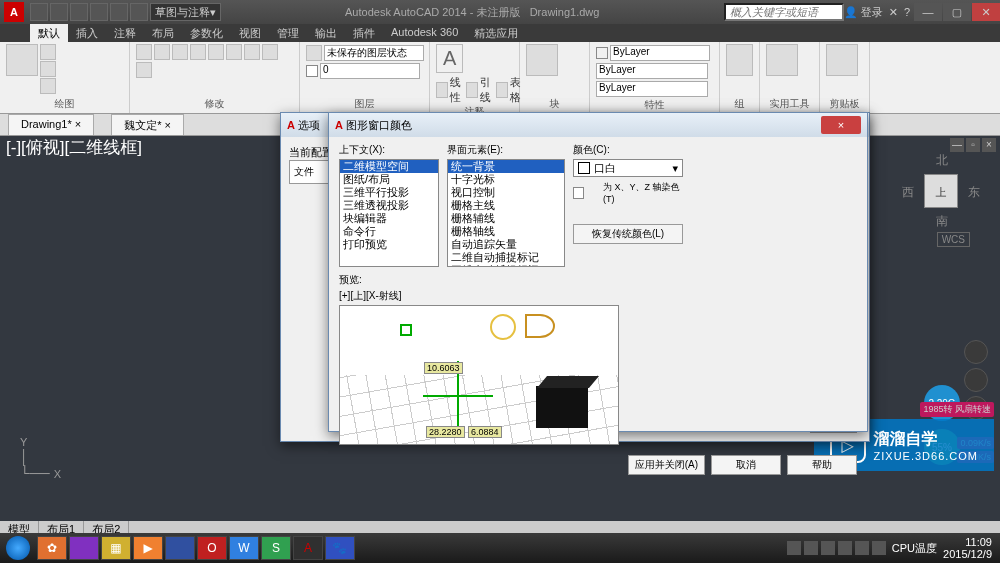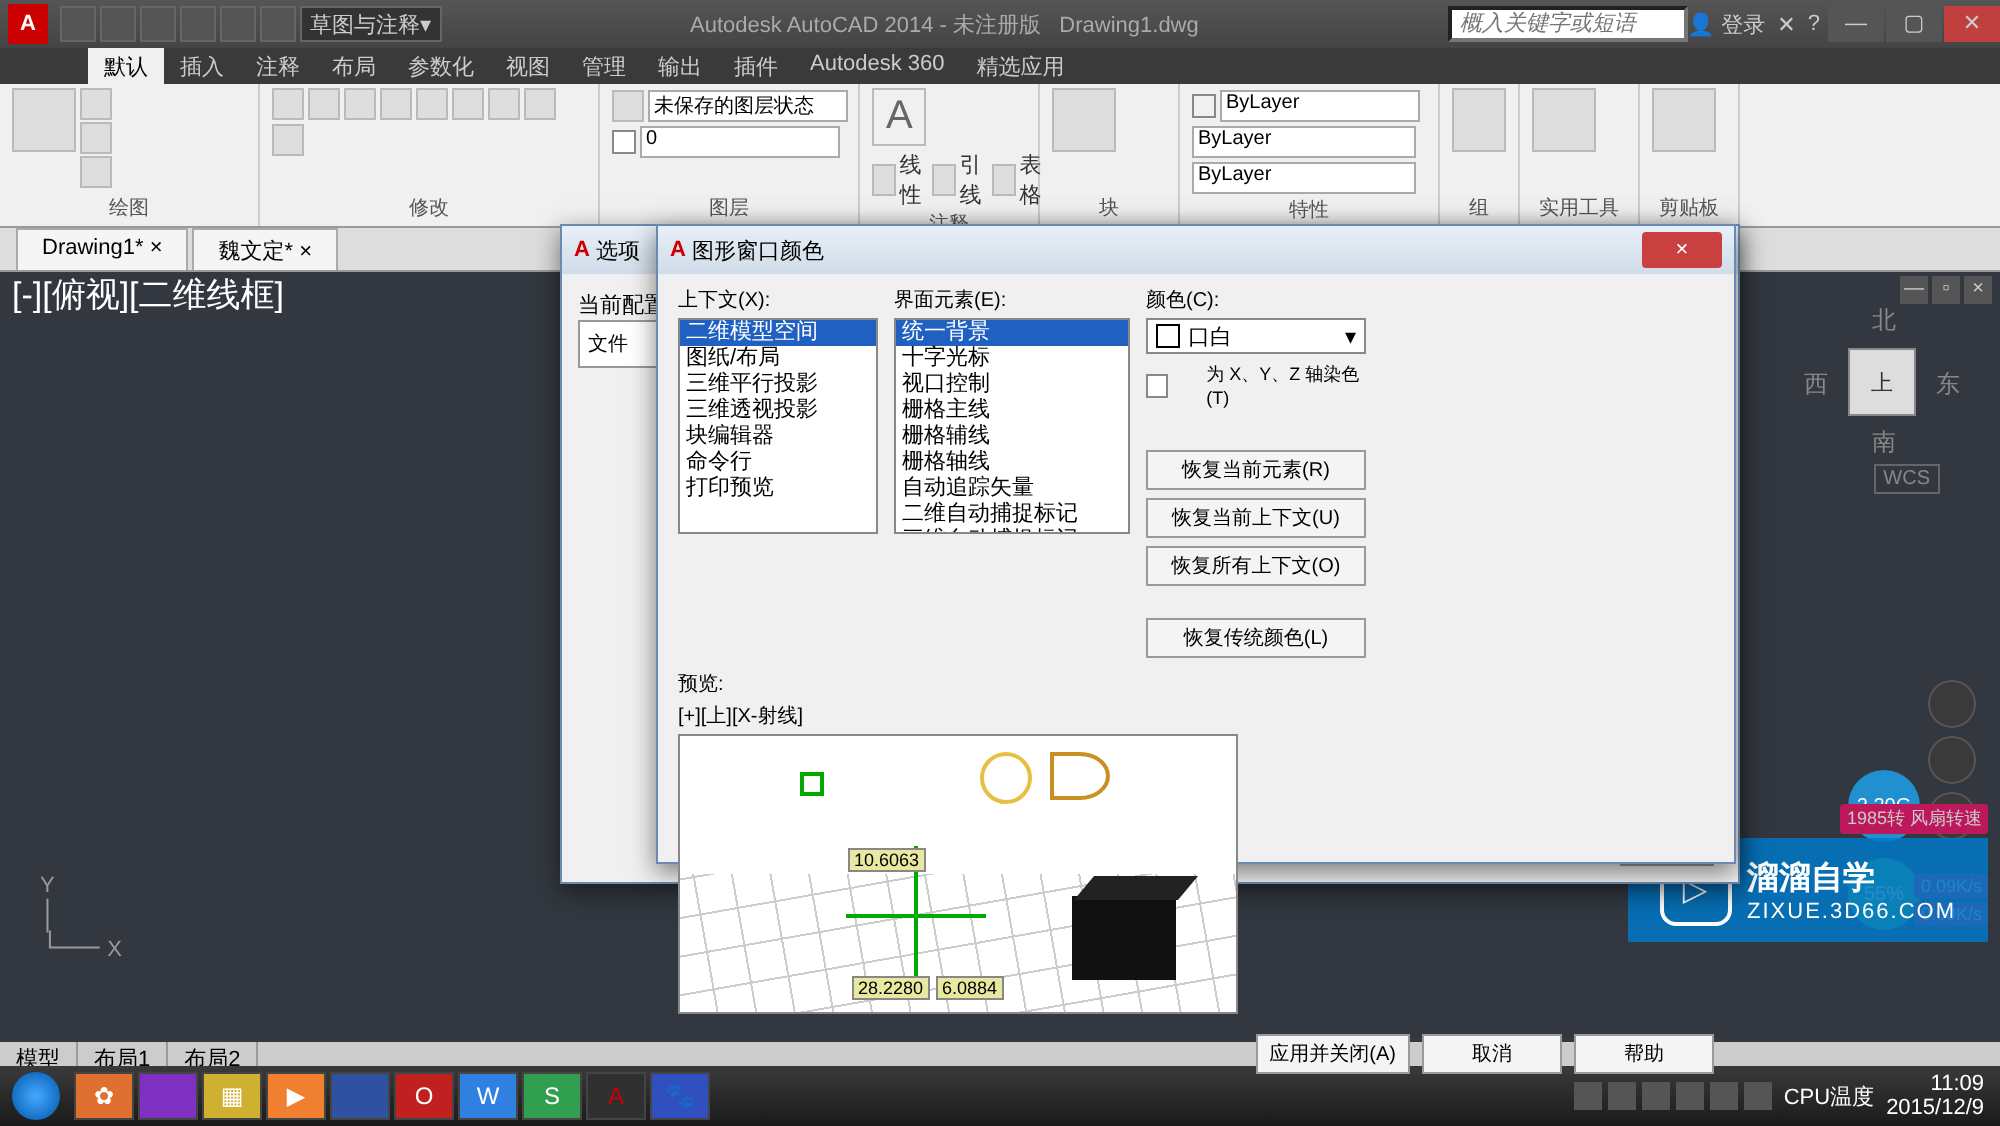--- a/index.html
+++ b/index.html
@@ -12,39 +12,39 @@
 .qat-btn { width:18px; height:18px; background:#555; border:1px solid #666; }
 .qat-sel { height:18px; background:#333; border:1px solid #666; color:#ccc; padding:0 4px; display:flex; align-items:center; }
 .title-center { flex:1; text-align:center; color:#aaa; }
 .search-box { width:120px; height:18px; background:#fff; color:#888; padding:0 4px; font-style:italic; }
 .title-right { display:flex; gap:6px; align-items:center; margin-right:4px; color:#ccc; }
 .win-btns { display:flex; gap:1px; }
 .win-btn { width:28px; height:18px; background:#555; color:#ccc; text-align:center; line-height:18px; }
 .win-btn.close { background:#c04040; }
 
 
-.menubar { height:18px; background:#3a3a3a; display:flex; padding-left:44px; }
+.menubar { height:18px; background:#3a3a3a; display:flex; padding-left:30px; }
 .menu-item { padding:2px 8px; color:#ccc; }
 .menu-item.active { background:#f0f0f0; color:#000; }
 
 
 .ribbon { height:72px; background:#f0f0f0; border-bottom:1px solid #999; display:flex; }
 .ribbon-panel { border-right:1px solid #ccc; padding:2px 6px; display:flex; flex-direction:column; justify-content:space-between; }
 .panel-body { display:flex; gap:2px; flex-wrap:wrap; align-content:flex-start; }
 .panel-title { font-size:10px; color:#555; text-align:center; }
 .rib-btn { display:flex; align-items:center; gap:2px; color:#333; }
 .rib-ico { width:16px; height:16px; background:#ddd; border:1px solid #bbb; }
 .rib-big { width:32px; height:32px; }
 .layer-row { display:flex; align-items:center; gap:2px; margin:1px 0; }
 .layer-swatch { width:12px; height:12px; border:1px solid #888; }
 .layer-drop { width:100px; height:16px; border:1px solid #aaa; background:#fff; font-size:10px; padding:0 2px; }
 
 
 .file-tabs { height:22px; background:#ddd; display:flex; padding-left:8px; border-bottom:1px solid #999; }
-.file-tab { padding:3px 12px; background:#f5f5f5; border:1px solid #aaa; border-bottom:none; margin-right:2px; }
+.file-tab { padding:3px 12px; background:#f5f5f5; border:1px solid #aaa; border-bottom:none; margin-right:17px; }
 
 
 .draw-area { position:absolute; top:136px; left:0; right:0; bottom:42px; background:#333840; }
 .vp-label { position:absolute; top:0; left:6px; color:#fff; font-size:17px; }
 .vp-ctrl { position:absolute; top:2px; right:4px; display:flex; gap:2px; }
 .vp-ctrl span { width:14px; height:14px; background:#555; color:#ccc; text-align:center; line-height:14px; font-size:10px; }
 
 
 .viewcube { position:absolute; top:20px; right:24px; width:70px; height:70px; }
 .vc-n,.vc-s,.vc-e,.vc-w { position:absolute; color:#888; font-size:12px; }
@@ -93,21 +93,21 @@
 .dlg-title { height:24px; background:linear-gradient(#e8f0f8,#d0dce8); display:flex; align-items:center; padding:0 6px; font-size:11px; }
 .dlg-title .spacer { flex:1; }
 .dlg-x { width:40px; height:18px; background:#c94040; color:#fff; text-align:center; line-height:18px; border-radius:2px; }
 .dlg-x-sm { width:16px; height:16px; border:1px solid #888; text-align:center; line-height:14px; }
 
 .dlg-options { top:112px; left:280px; width:590px; height:330px; }
 .opt-body { padding:8px; display:flex; }
 .opt-left { width:50px; }
 .opt-left .tab-v { writing-mode:horizontal-tb; padding:4px; border:1px solid #999; margin-bottom:2px; background:#fff; font-size:10px; }
 .opt-main { flex:1; padding:4px; }
-.chk-row { display:flex; align-items:center; gap:19px; margin:15px 0; font-size:10px; }
+.chk-row { display:flex; align-items:center; gap:19px; margin:4px 0; font-size:10px; }
 .chk { width:12px; height:12px; border:1px solid #888; background:#fff; }
 .chk.on::after { content:"✓"; font-size:9px; color:#06c; }
 .opt-btn { height:20px; border:1px solid #999; background:#f4f4f4; margin-top:10px; padding:0 8px; display:inline-flex; align-items:center; }
 
 .dlg-colors { top:112px; left:328px; width:540px; height:320px; z-index:10; }
 .col-body { padding:6px 10px; }
 .col-top { display:flex; gap:8px; }
 .col-group { display:flex; flex-direction:column; }
 .col-label { font-size:10px; margin-bottom:2px; }
 .col-list { border:1px solid #888; background:#fff; font-size:10px; overflow:hidden; }
@@ -420,25 +420,20 @@
         <div class="col-label">颜色(C):</div>
         <div class="col-drop">
           <div class="sw"></div>
           <span>口白</span>
           <span class="arr">▾</span>
         </div>
         <div class="chk-row" style="margin-top:4px">
             <div class="chk"></div>
             <span style="font-size:9px">为 X、Y、Z 轴染色(T)</span>
           </div>
-        <div class="col-btns">
-          <div class="col-btn">恢复当前元素(R)</div>
-          <div class="col-btn">恢复当前上下文(U)</div>
-          <div class="col-btn">恢复所有上下文(O)</div>
-        </div>
         <div class="col-btns" style="margin-top:16px">
           <div class="col-btn">恢复传统颜色(L)</div>
         </div>
       </div>
     </div>
 
     <div class="col-preview">
       <div class="col-label">预览:</div>
       <div style="font-size:10px">[+][上][X-射线]</div>
       <div class="preview-box">

